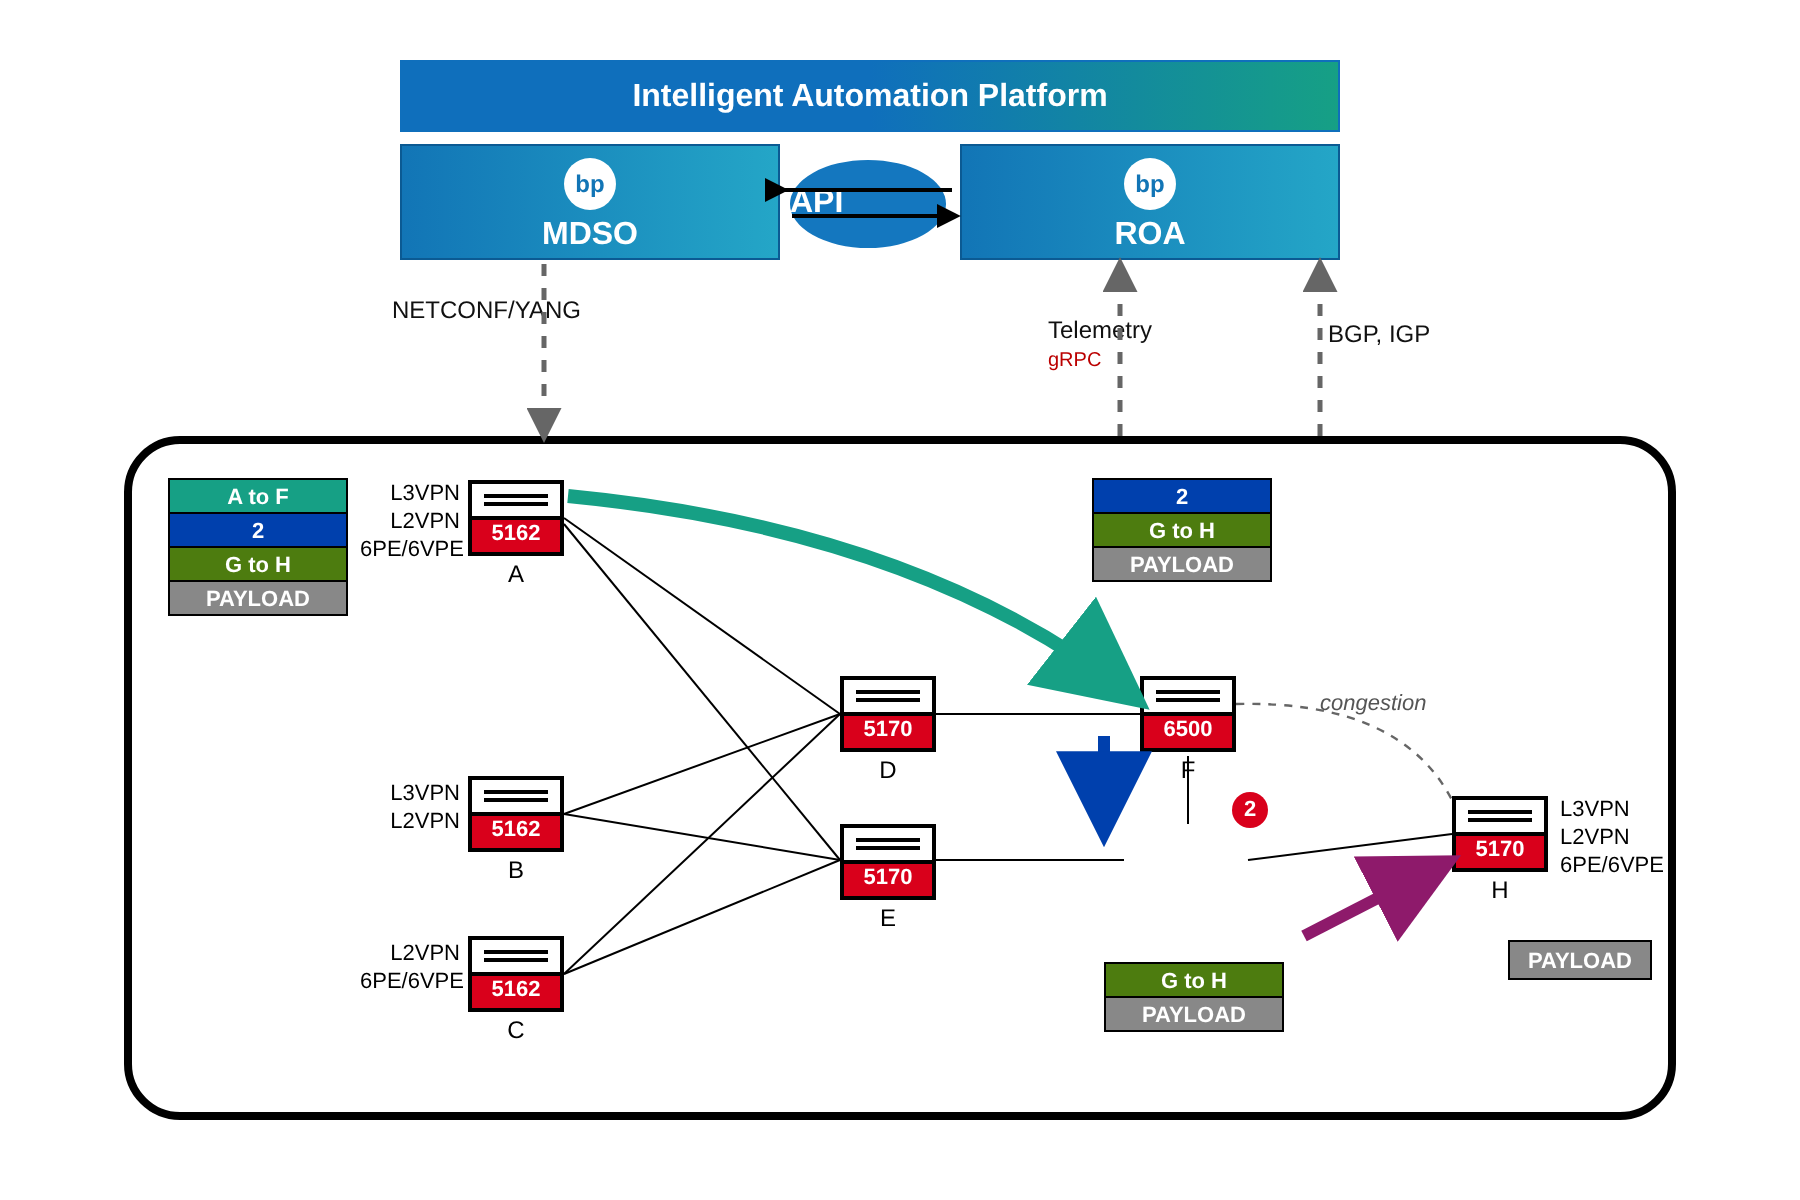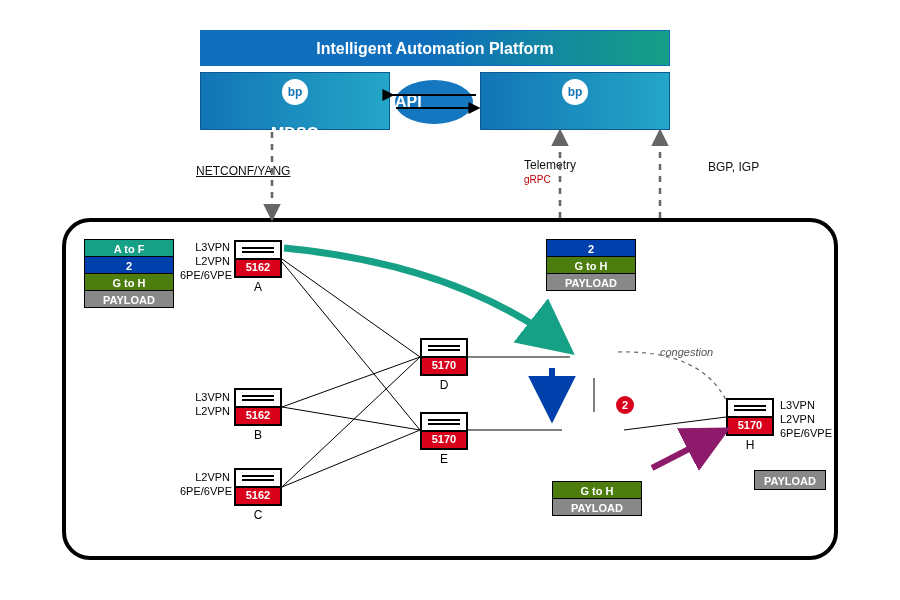--- a/index.html
+++ b/index.html
@@ -4,21 +4,21 @@
 <style>
   * { box-sizing: border-box; }
   body { margin:0; padding:0; width:900px; height:600px; background:#fff; font-family: Helvetica, Arial, sans-serif; font-size:12px; color:#000; position:relative; overflow:hidden; }
   .canvas { position:relative; width:900px; height:600px; }
   .abs { position:absolute; }
 
   .top-banner { left:200px; top:30px; width:470px; height:36px; background:linear-gradient(90deg,#0f6fbc 0%,#0f6fbc 50%,#16a085 100%); color:#fff; font-weight:bold; font-size:16px; text-align:center; line-height:36px; border:1px solid #0f6fbc;}
   .box-blue { background:linear-gradient(90deg,#1275b6,#24a6c7); color:#fff; text-align:center; border:1px solid #0b5a93;}
   .box-mdso { left:200px; top:72px; width:190px; height:58px;}
   .box-roa  { left:480px; top:72px; width:190px; height:58px;}
-  .box-blue .biglabel { font-weight:bold; font-size:16px; line-height:18px; padding-top:4px;margin-top:16px;}
+  .box-blue .biglabel { font-weight:bold; font-size:16px; line-height:18px; padding-top:4px;}
   .bp-badge { width:26px; height:26px; border-radius:50%; background:#fff; color:#1275b6; font-weight:bold; font-size:12px; line-height:26px; display:inline-block; margin-top:6px;}
   .api-oval { left:395px; top:80px; width:78px; height:44px; background:#1477bf; color:#fff; font-weight:bold; font-size:16px; line-height:44px; text-align:left; border-radius:50% / 50%; }
 
   .stack { width:90px; font-size:11px; font-weight:bold; color:#fff; text-align:center;}
   .stack div { height:18px; line-height:18px; border:1px solid #000; margin-top:-1px;text-align:center;}
   .c-teal   { background:#16a085;}
   .c-blue   { background:#0040ad;}
   .c-purple { background:#4d7c0f;}
   .c-gray   { background:#888;}
   .main-frame { left:62px; top:218px; width:776px; height:342px; border:4px solid #000; border-radius:28px;}
@@ -53,29 +53,30 @@
 
 <div class="abs top-banner">Intelligent Automation Platform</div>
 
 <div class="abs box-blue box-mdso">
   <div class="bp-badge">bp</div>
   <div class="biglabel">MDSO</div>
 </div>
 
 <div class="abs box-blue box-roa">
   <div class="bp-badge">bp</div>
+  <div class="biglabel">ROA</div>
 </div>
 
 <div class="abs api-oval">API</div>
 
-<div class="abs conn-label" style="left:196px; top:164px;text-decoration:underline;">NETCONF/YANG</div>
+<div class="abs conn-label" style="left:196px; top:148px;">NETCONF/YANG</div>
 <div class="abs conn-label" style="left:524px; top:158px;">
   <span>Telemetry</span><br><span class="sub">gRPC</span>
 </div>
-<div class="abs conn-label" style="left:664px; top:160px;margin-left:44px;">BGP, IGP</div>
+<div class="abs conn-label" style="left:664px; top:160px;">BGP, IGP</div>
 
 <div class="abs main-frame"></div>
 
 <div class="abs stack" style="left:84px; top:240px;">
   <div class="c-teal">A to F</div>
   <div class="c-blue">2</div>
   <div class="c-purple">G to H</div>
   <div class="c-gray">PAYLOAD</div>
 </div>
 
@@ -143,20 +144,28 @@
 
 <div class="abs router" style="left:420px; top:412px;">
   <div class="top">
         <span></span>
         <span></span>
       </div>
   <div class="bot">5170</div>
   <div class="lbl">E</div>
 </div>
 
+<div class="abs router" style="left:570px; top:338px;">
+  <div class="top">
+        <span></span>
+        <span></span>
+      </div>
+  <div class="bot">6500</div>
+  <div class="lbl">F</div>
+</div>
 
 <div class="abs badge-red" style="left:616px; top:396px;">2</div>
 
 
 <div class="abs dashline" style="left:660px; top:346px;">congestion</div>
 
 <div class="abs router" style="left:726px; top:398px;">
   <div class="top">
         <span></span>
         <span></span>

